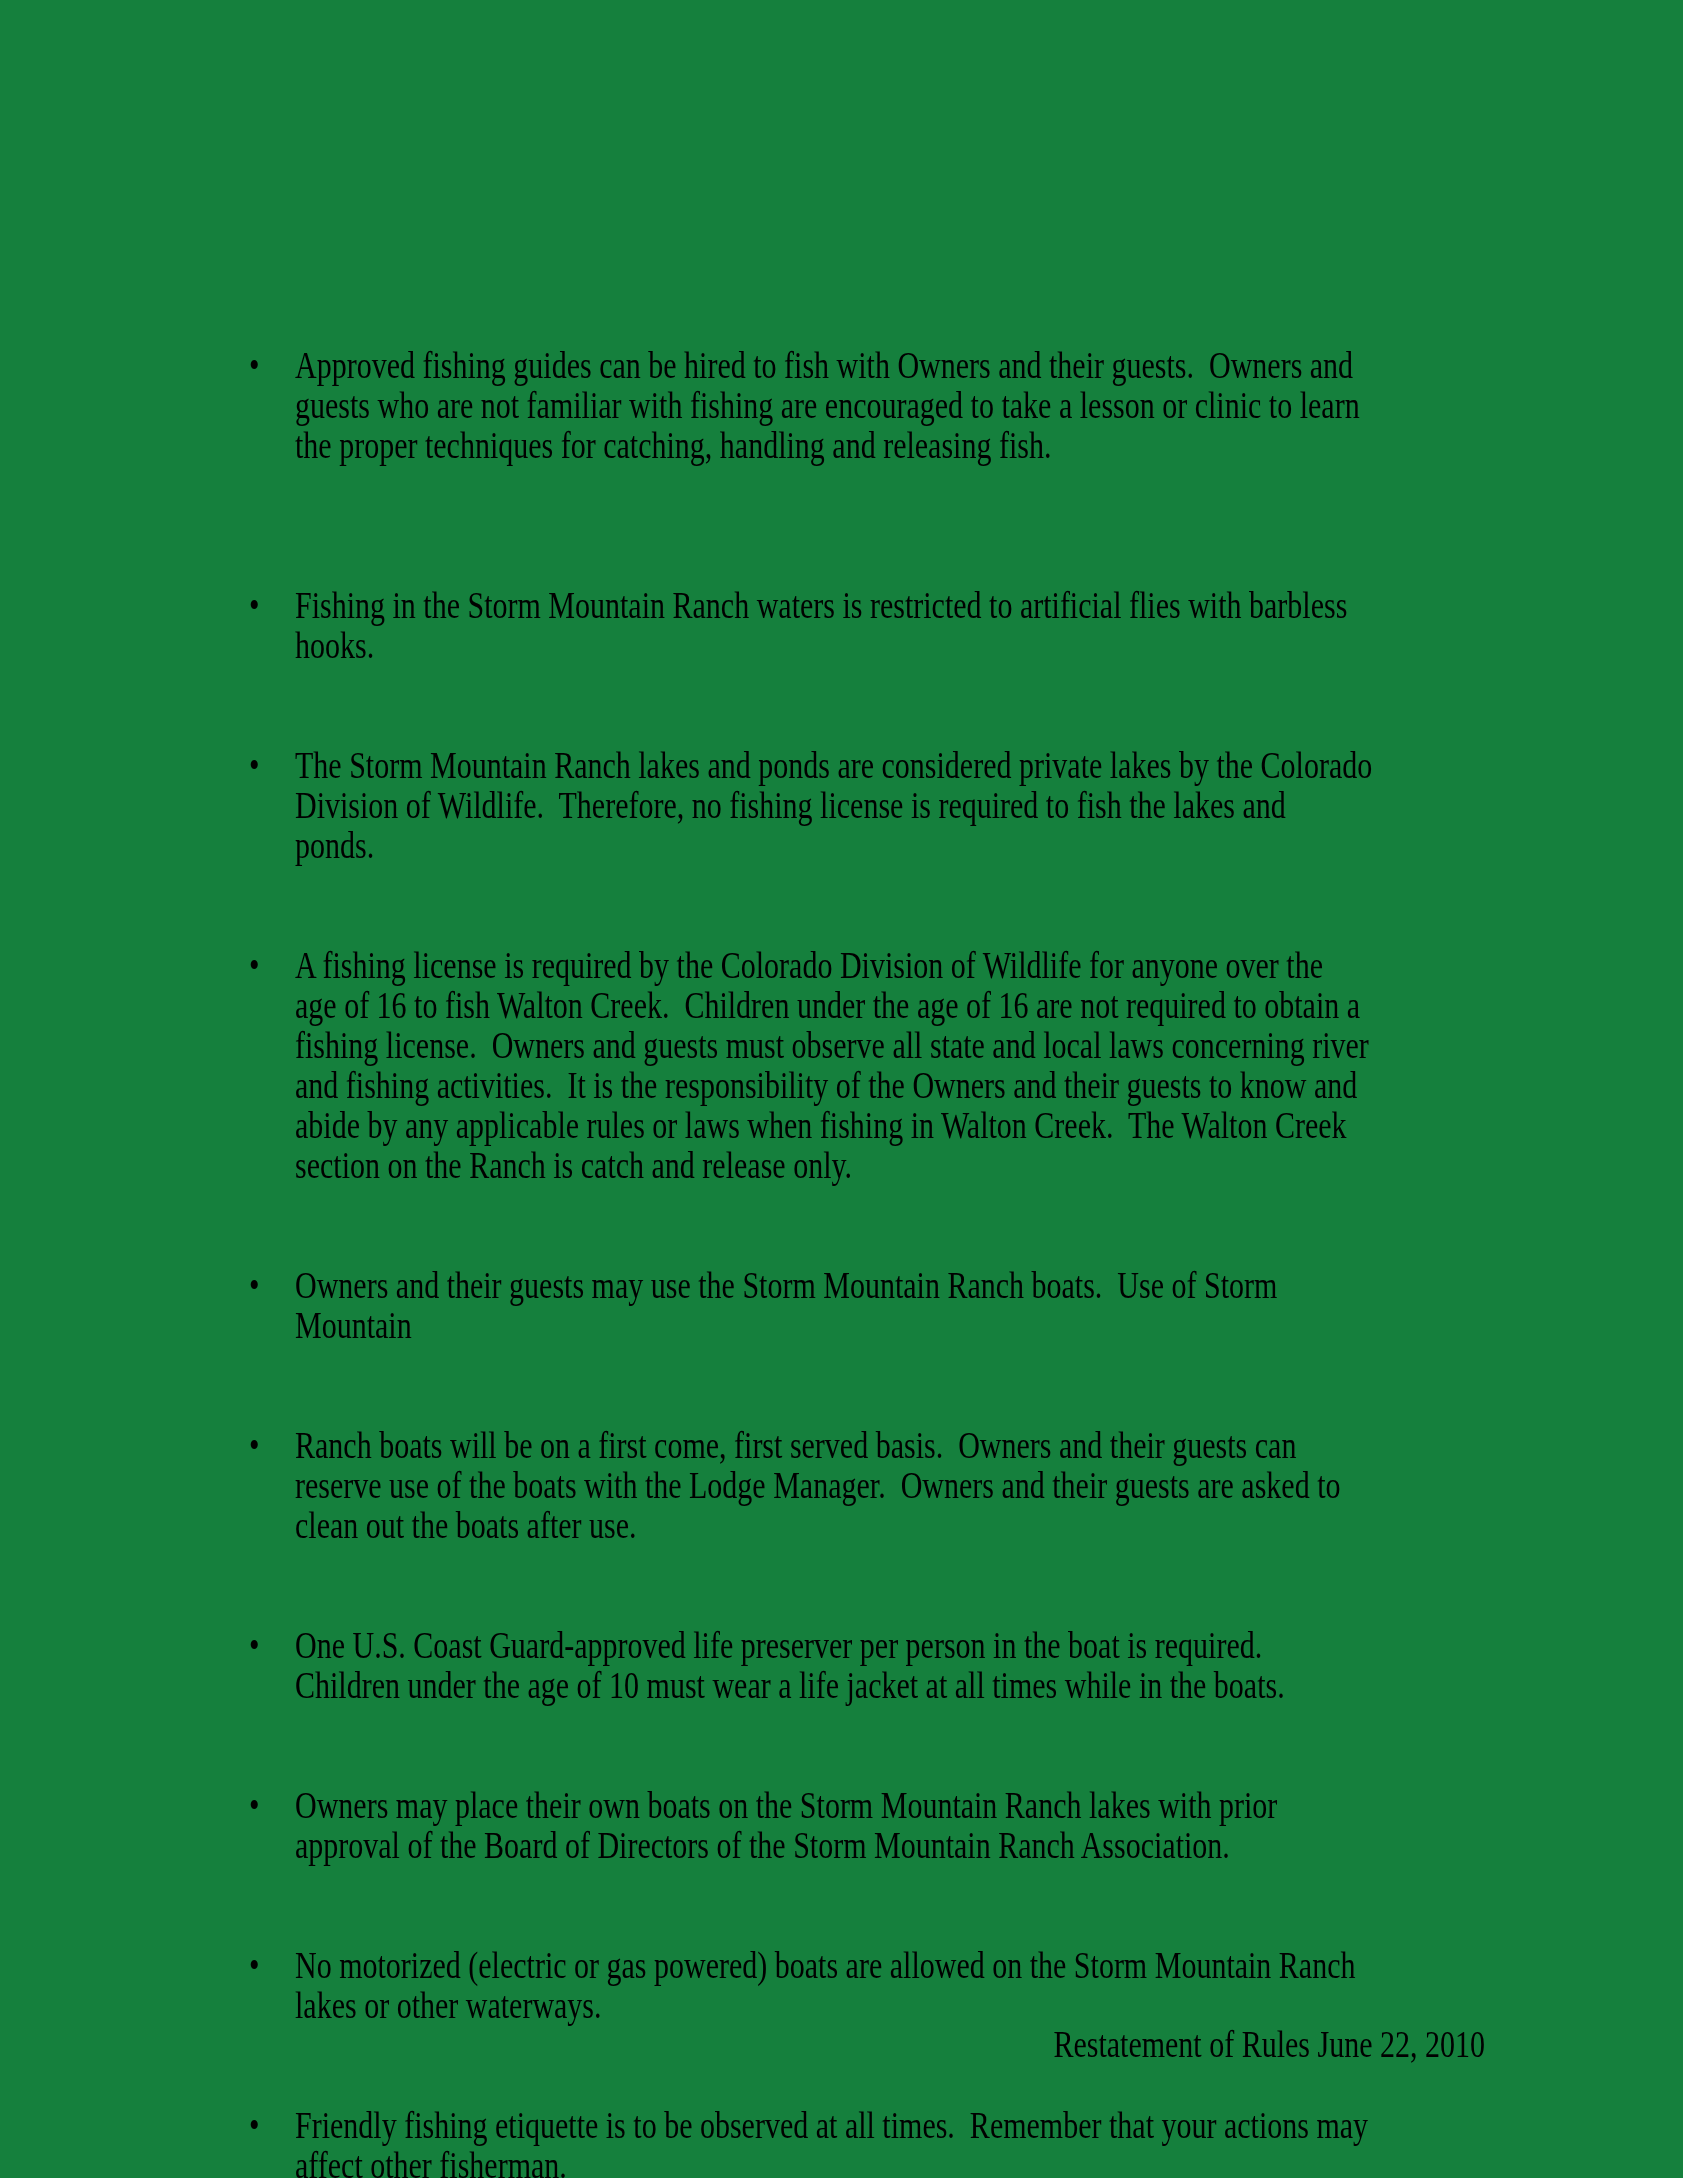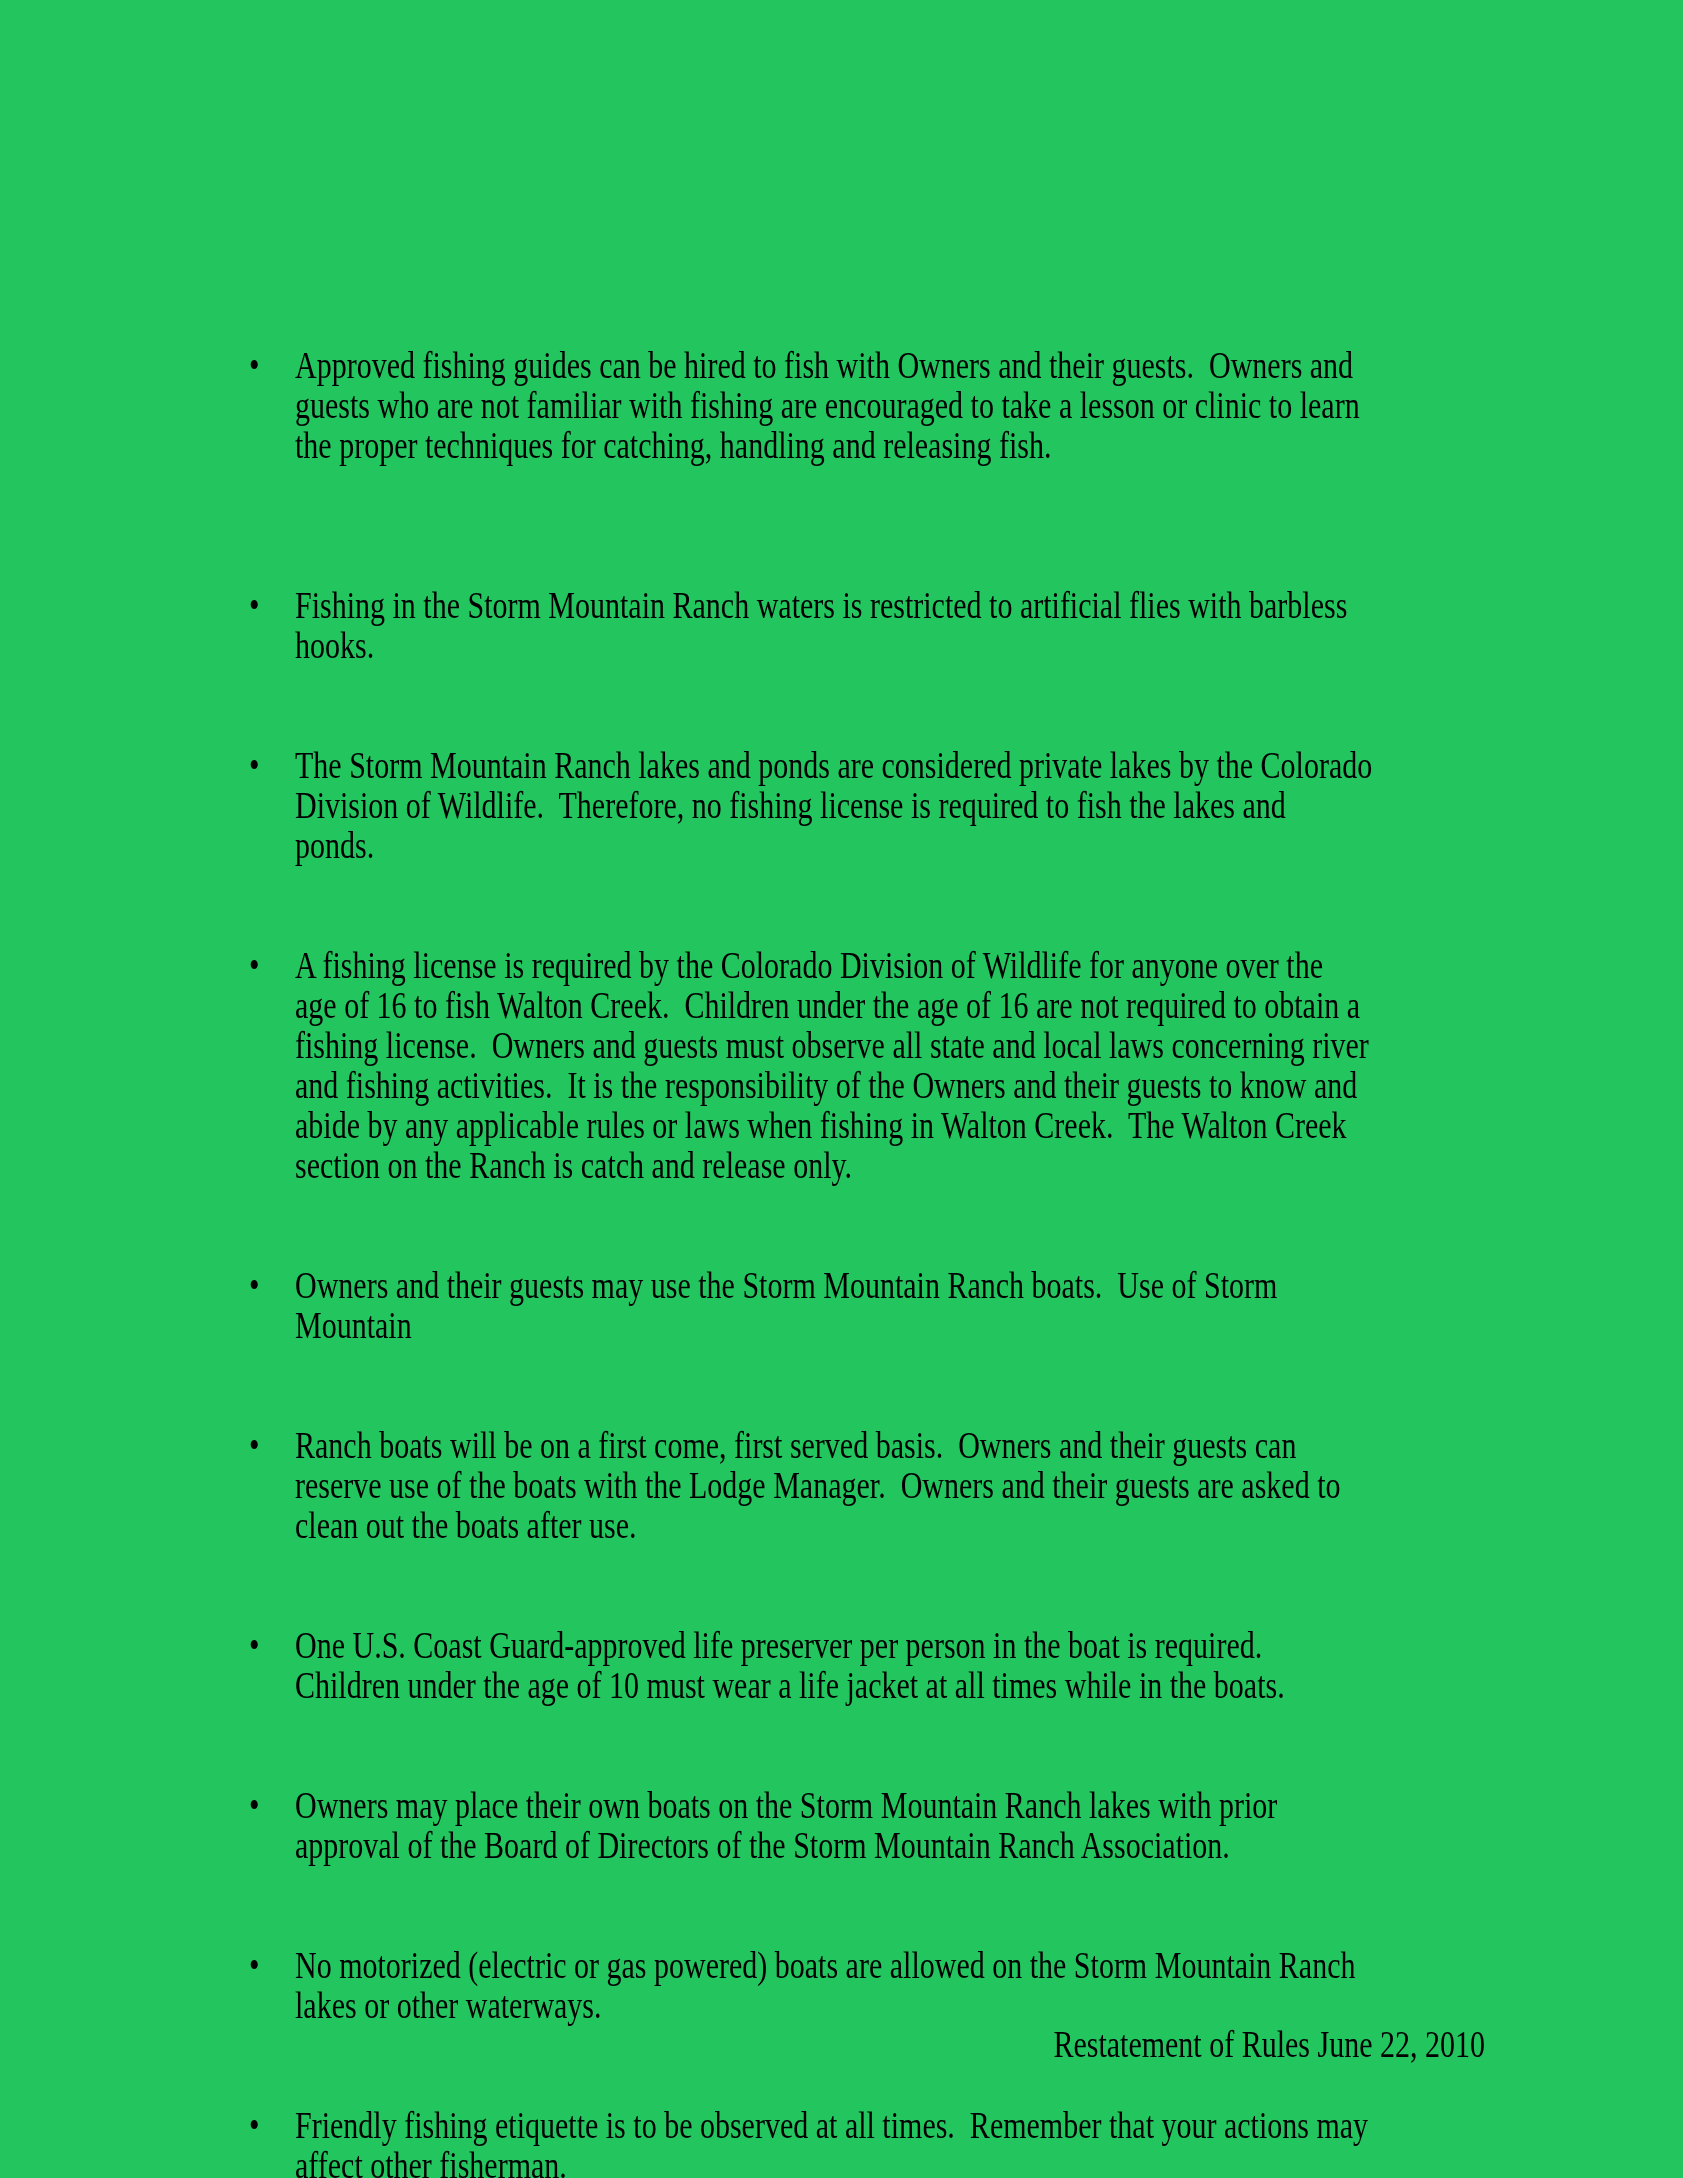--- a/index.html
+++ b/index.html
@@ -4,21 +4,21 @@
 <style>
   html, body {
     margin: 0;
     padding: 0;
     background: #ffffff;
   }
   .page {
     position: relative;
     width: 1683px;
     height: 2178px;
-    background: #22c55e;
+    background: #15803d;
     color: #000000;
     font-family: "Liberation Serif", "DejaVu Serif", serif;
     overflow: hidden;
   }
   
   .content {
     position: absolute;
     left: 198px;
     top: 145px;
     width: 1317px;

